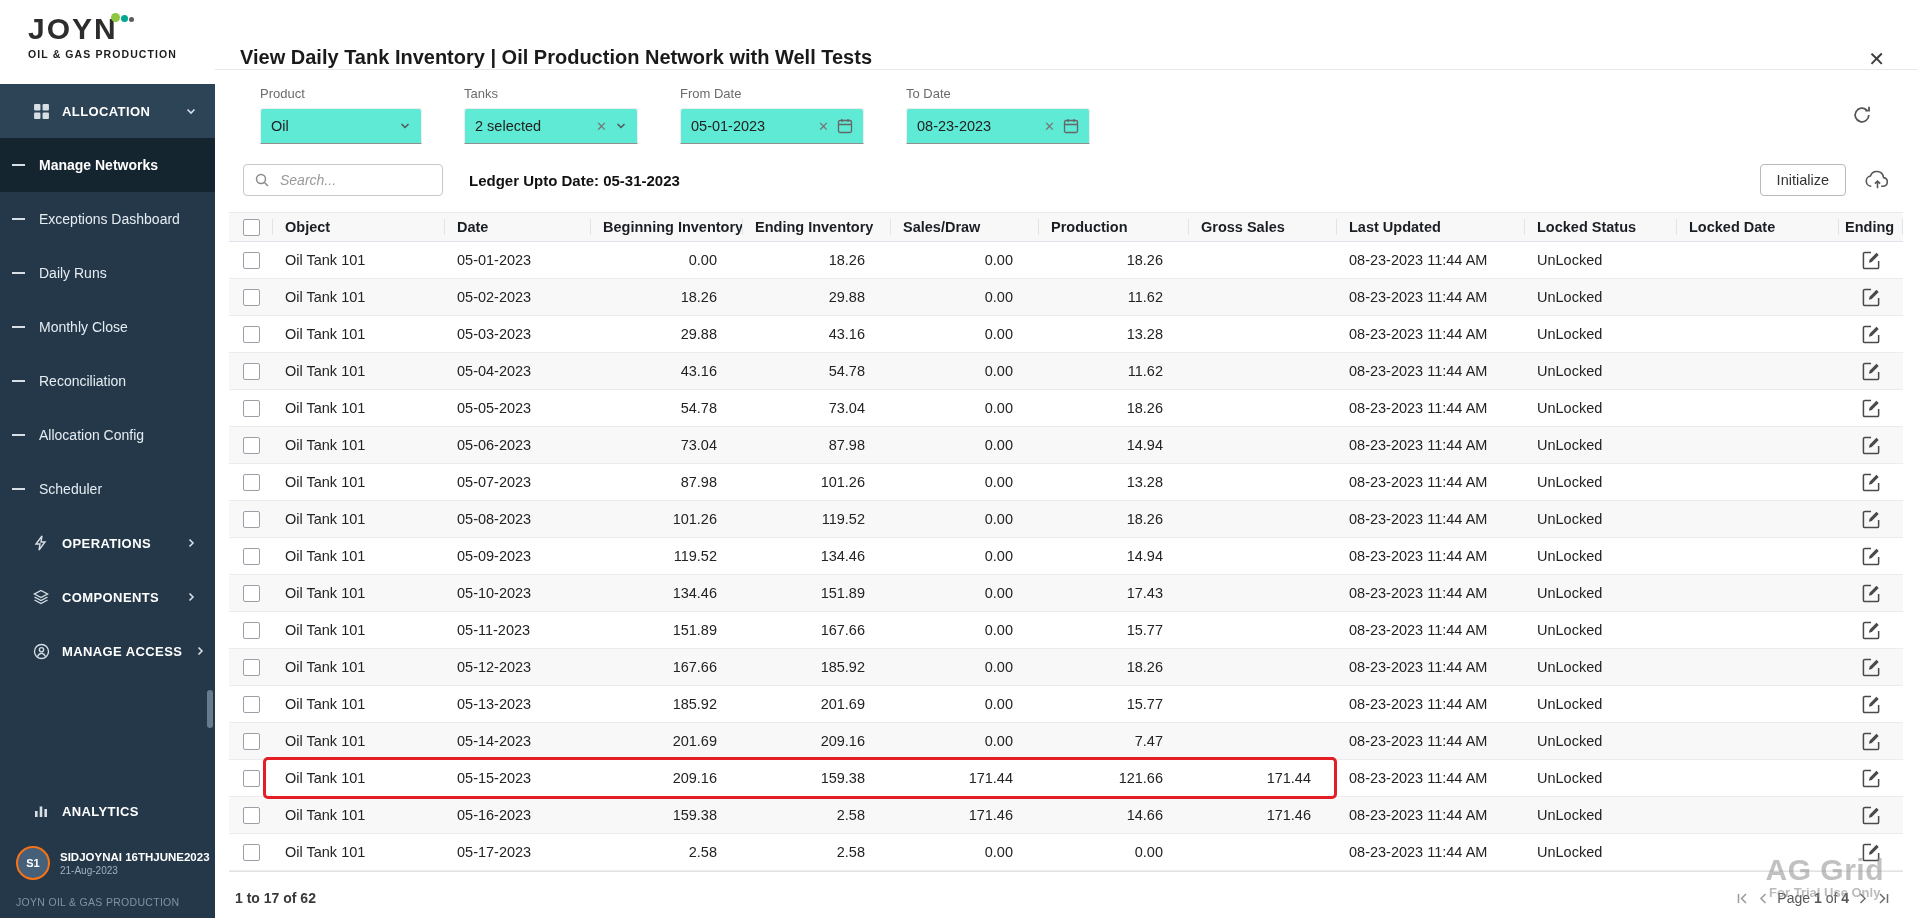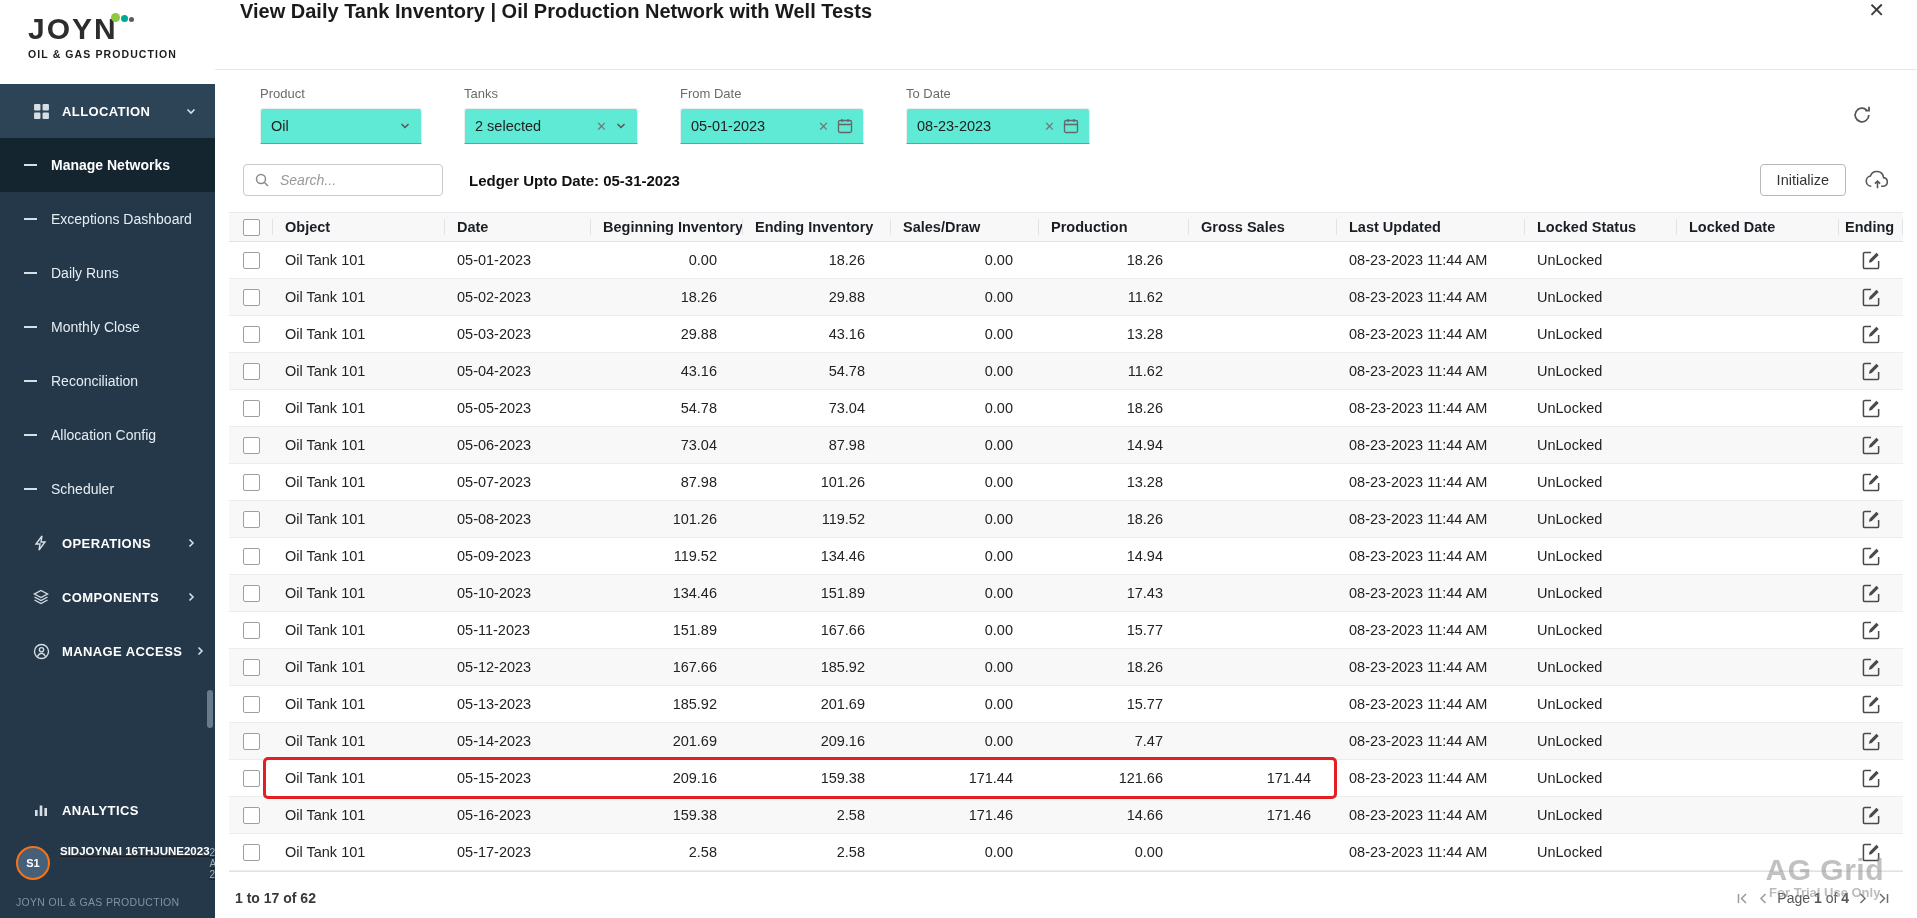--- a/index.html
+++ b/index.html
@@ -17,36 +17,36 @@
   .logo-dots .d1{width:9px;height:9px;background:#8dc63f;}
   .logo-dots .d2{width:7px;height:7px;background:#00a88f;margin-left:1px;}
   .logo-dots .d3{width:5px;height:5px;background:#5b5b5b;margin-left:1px;}
   .logo-tagline{font-size:10.5px;font-weight:700;letter-spacing:1.1px;color:#1c1c1c;margin-top:2px;}
   .nav{flex:1;display:flex;flex-direction:column;min-height:0;}
   .nav-section{height:54px;flex:none;display:flex;align-items:center;gap:12px;padding:0 18px 0 32px;cursor:pointer;}
   .nav-section.allocation{background:#2d4457;}
   .nav-ic{width:18px;height:18px;flex:none;display:flex;align-items:center;justify-content:center;}
   .nav-sec-label{flex:1;font-size:13px;font-weight:700;letter-spacing:.4px;color:#fff;white-space:nowrap;}
   .nav-chev{flex:none;display:flex;align-items:center;}
-  .nav-subitem{height:54px;flex:none;display:flex;align-items:center;gap:14px;padding-left:24px;font-size:14px;color:#e6edf2;cursor:pointer;}
+  .nav-subitem{height:54px;flex:none;display:flex;align-items:center;gap:14px;padding-left:12px;font-size:14px;color:#e6edf2;cursor:pointer;}
   .nav-subitem .dash{width:13px;height:2px;background:#d7dee4;flex:none;}
   .nav-subitem.active{background:#152530;color:#fff;font-weight:700;}
   .nav-spacer{flex:1;}
   .user-block{flex:none;display:flex;align-items:center;gap:10px;padding:8px 10px 8px 16px;cursor:pointer;}
   .avatar{width:34px;height:34px;flex:none;border-radius:50%;background:#46607a;border:2px solid #f97316;
     color:#fff;font-size:11px;font-weight:700;display:flex;align-items:center;justify-content:center;}
-  .user-meta{display:flex;flex-direction:row;min-width:0;text-decoration:underline;}
+  .user-meta{display:flex;flex-direction:column;min-width:0;}
   .user-name{font-size:11.5px;font-weight:700;color:#fff;white-space:nowrap;}
   .user-date{font-size:10px;color:#9fb0bd;margin-top:2px;}
   .sidebar-footer{flex:none;font-size:10.5px;color:#7f93a3;padding:8px 0 10px 16px;letter-spacing:.3px;}
   .sidebar-scroll{position:absolute;right:2px;top:690px;width:6px;height:38px;border-radius:3px;background:#8ea0ae;opacity:.65;}
 
   
   .main{flex:1;min-width:0;display:flex;flex-direction:column;position:relative;background:#fff;}
-  .page-header{height:70px;flex:none;display:flex;align-items:flex-start;justify-content:space-between;
+  .page-header{height:70px;flex:none;display:flex;align-items:flex-end;justify-content:space-between;
     padding:0 32px 0 25px;border-bottom:1px solid #e8e8e8;}
   .page-title{margin:0;font-size:20px;font-weight:700;color:#1a1a1a;}
   .close-btn{font-size:20px;color:#3c3c3c;cursor:pointer;line-height:1;}
 
   
   .filters{flex:none;position:relative;display:flex;gap:42px;padding:16px 60px 14px 45px;}
   .filter-group{display:flex;flex-direction:column;}
   .filter-label{font-size:13px;color:#6b6b6b;margin-bottom:7px;}
   .filter-control{height:36px;background:#5eead4;border:1px solid #ededed;border-bottom:1px solid #8f8f8f;
     border-radius:3px 3px 0 0;display:flex;align-items:center;padding:0 10px;font-size:14.5px;color:#222;cursor:pointer;gap:8px;}

